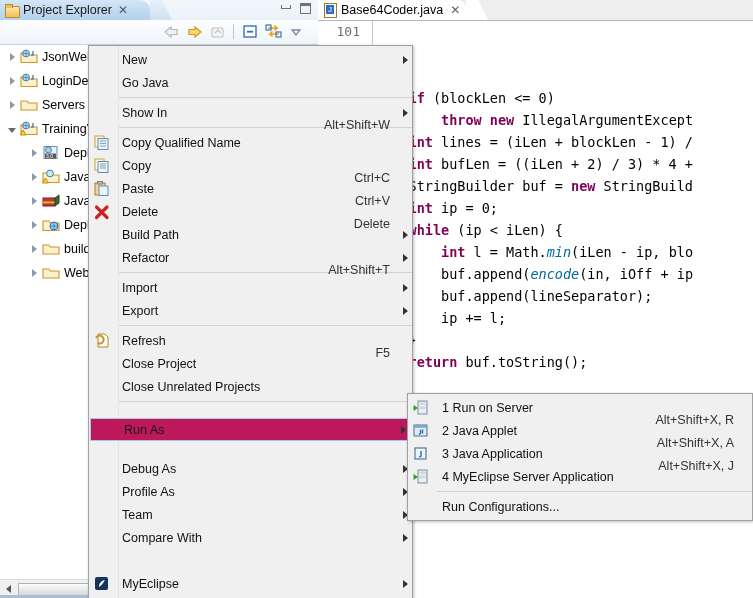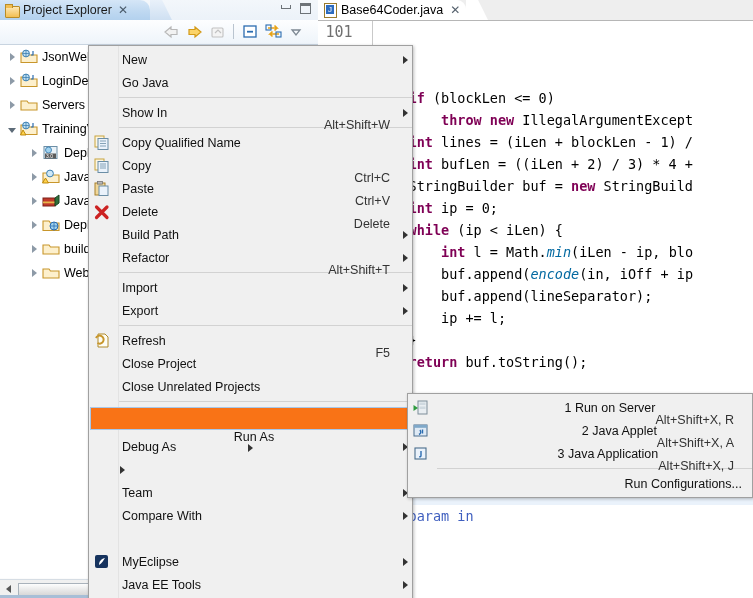--- a/index.html
+++ b/index.html
@@ -52,50 +52,50 @@
   #editor{position:absolute;left:318px;top:0;width:435px;height:598px;background:#fff;}
   .ed-tabstrip{position:absolute;left:0;top:0;width:435px;height:20px;background:#eeeeee;border-bottom:1px solid #b6b6b6;}
   .ed-tab{position:absolute;left:0;top:0;height:20px;min-width:148px;background:#ffffff;
      display:flex;align-items:center;padding-left:6px;box-sizing:border-box;border-top-right-radius:9px;}
   .ed-tab-title{font-size:12.5px;color:#000;margin-left:4px;}
   .ed-tab-close{margin-left:7px;color:#55616d;font-size:12px;}
   .ed-tab-curve{position:absolute;left:148px;top:0;width:22px;height:20px;background:#fff;
      -webkit-clip-path:polygon(0 0,55% 0,100% 100%,0 100%);clip-path:polygon(0 0,55% 0,100% 100%,0 100%);}
 
   .ed-gutter{position:absolute;left:0;top:21px;width:49px;bottom:0;background:#ffffff;text-align:right;}
-  .gnum{font-family:"DejaVu Sans Mono",monospace;font-size:15px;color:#707070;height:22px;line-height:22px;padding-right:7px;text-align:center;}
+  .gnum{font-family:"DejaVu Sans Mono",monospace;font-size:13px;color:#707070;height:22px;line-height:22px;padding-right:7px;}
   .ed-vline{position:absolute;left:54px;top:21px;bottom:0;width:1px;background:#c9c9c9;}
   .ed-code{position:absolute;left:58px;top:21px;right:0;bottom:0;overflow:hidden;
      font-family:"DejaVu Sans Mono",monospace;font-size:13.5px;line-height:22px;white-space:pre;color:#000;}
   .kw{color:#7f0055;font-weight:bold;}
   .cmt{color:#3f5fbf;}
   .mth{color:#0369a1;font-style:italic;}
   .codeline{height:22px;}
   .hl{background:#eaf2fb;}
 
   
   #ctxmenu{position:absolute;left:88px;top:45px;width:325px;
     background:#f0f0f0;border:1px solid #a0a0a0;box-shadow:1px 1px 3px rgba(0,0,0,.25);
     padding:2px 0;box-sizing:border-box;}
   .mrow{height:23px;display:flex;align-items:center;position:relative;font-size:12.5px;color:#111;}
   .mrow .micon{width:26px;height:22px;display:flex;align-items:center;justify-content:center;flex:0 0 auto;}
   .mrow .mlabel{flex:1 1 auto;padding-left:7px;white-space:nowrap;}
   .mrow .maccel{color:#333;padding-right:8px;white-space:nowrap;font-size:12.5px;margin-top:24px;}
   .mrow .marrow{width:14px;display:flex;align-items:center;justify-content:center;}
   .mrow .marrow::after{content:"";border-left:5px solid #333;border-top:4px solid transparent;border-bottom:4px solid transparent;}
   .msep{height:1px;background:#d2d2d2;margin:3px 0 3px 29px;}
-  .mrow.sel{background:#f97316;border:1px solid #a8c7e8;box-sizing:border-box;margin:5px 1px;flex-direction:column;}
+  .mrow.sel{background:#be185d;border:1px solid #a8c7e8;box-sizing:border-box;margin:16px 1px;}
   .mgutter{position:absolute;left:0;top:0;bottom:0;width:29px;background:#f0f0f0;border-right:1px solid #e3e3e3;}
 
   
   #submenu{position:absolute;left:407px;top:393px;width:346px;
     background:#f0f0f0;border:1px solid #a0a0a0;box-shadow:1px 1px 3px rgba(0,0,0,.25);
     padding:2px 0;box-sizing:border-box;}
   #submenu .mrow{height:23px;}
-  #submenu .mlabel{padding-left:8px;text-align:right;}
+  #submenu .mlabel{padding-left:8px;}
 </style>
 </head>
 <body>
 
 <div id="explorer">
 
   <div class="pe-tabstrip">
     <div class="pe-tab">
       <span style="width:14px;height:13px;display:inline-block;position:relative;">
         <span style="position:absolute;left:0;top:2px;width:13px;height:10px;background:linear-gradient(#fde7b4,#f3bf52);border:1px solid #b98c27;border-radius:1px;"></span>
@@ -392,20 +392,21 @@
       <span class="mlabel">Run As</span>
       <span class="marrow"></span>
     </div>
     <div class="mrow">
       <span class="micon"></span>
       <span class="mlabel">Debug As</span>
       <span class="marrow"></span>
     </div>
     <div class="mrow">
       <span class="micon"></span>
+      <span class="mlabel">Profile As</span>
       <span class="marrow"></span>
     </div>
     <div class="mrow">
       <span class="micon"></span>
       <span class="mlabel">Team</span>
       <span class="marrow"></span>
     </div>
     <div class="mrow">
       <span class="micon"></span>
       <span class="mlabel">Compare With</span>
@@ -469,19 +470,31 @@
       <span class="micon">
         <svg width="16" height="16">
           <rect x="2" y="2" width="11" height="11" fill="#eaf2fb" stroke="#4a6d8c" stroke-width="1.1"></rect>
           <path d="M8 5 v4.5 q0 1.5 -1.8 1.2" fill="none" stroke="#2b6cb0" stroke-width="1.4"></path>
         </svg>
       </span>
       <span class="mlabel">3 Java Application</span>
       <span class="maccel">Alt+Shift+X, J</span>
       <span style="width: 10px;"></span>
     </div>
+    <div class="mrow">
+      <span class="micon">
+        <svg width="16" height="16">
+          <rect x="5" y="1" width="9" height="13" fill="#e9eef2" stroke="#7d8d99" stroke-width="1"></rect>
+          <rect x="6.5" y="2.5" width="6" height="2.5" fill="#cfd9e0"></rect>
+          <rect x="6.5" y="6.5" width="6" height="2.5" fill="#cfd9e0"></rect>
+          <path d="M0.5 5 L5 8 L0.5 11 Z" fill="#2e9b3f"></path>
+        </svg>
+      </span>
+      <span class="mlabel">4 MyEclipse Server Application</span>
+      <span style="width: 10px;"></span>
+    </div>
     <div class="msep"></div>
     <div class="mrow">
       <span class="micon"></span>
       <span class="mlabel">Run Configurations...</span>
       <span style="width: 10px;"></span>
     </div>
   </div>
 
 </body></html>

